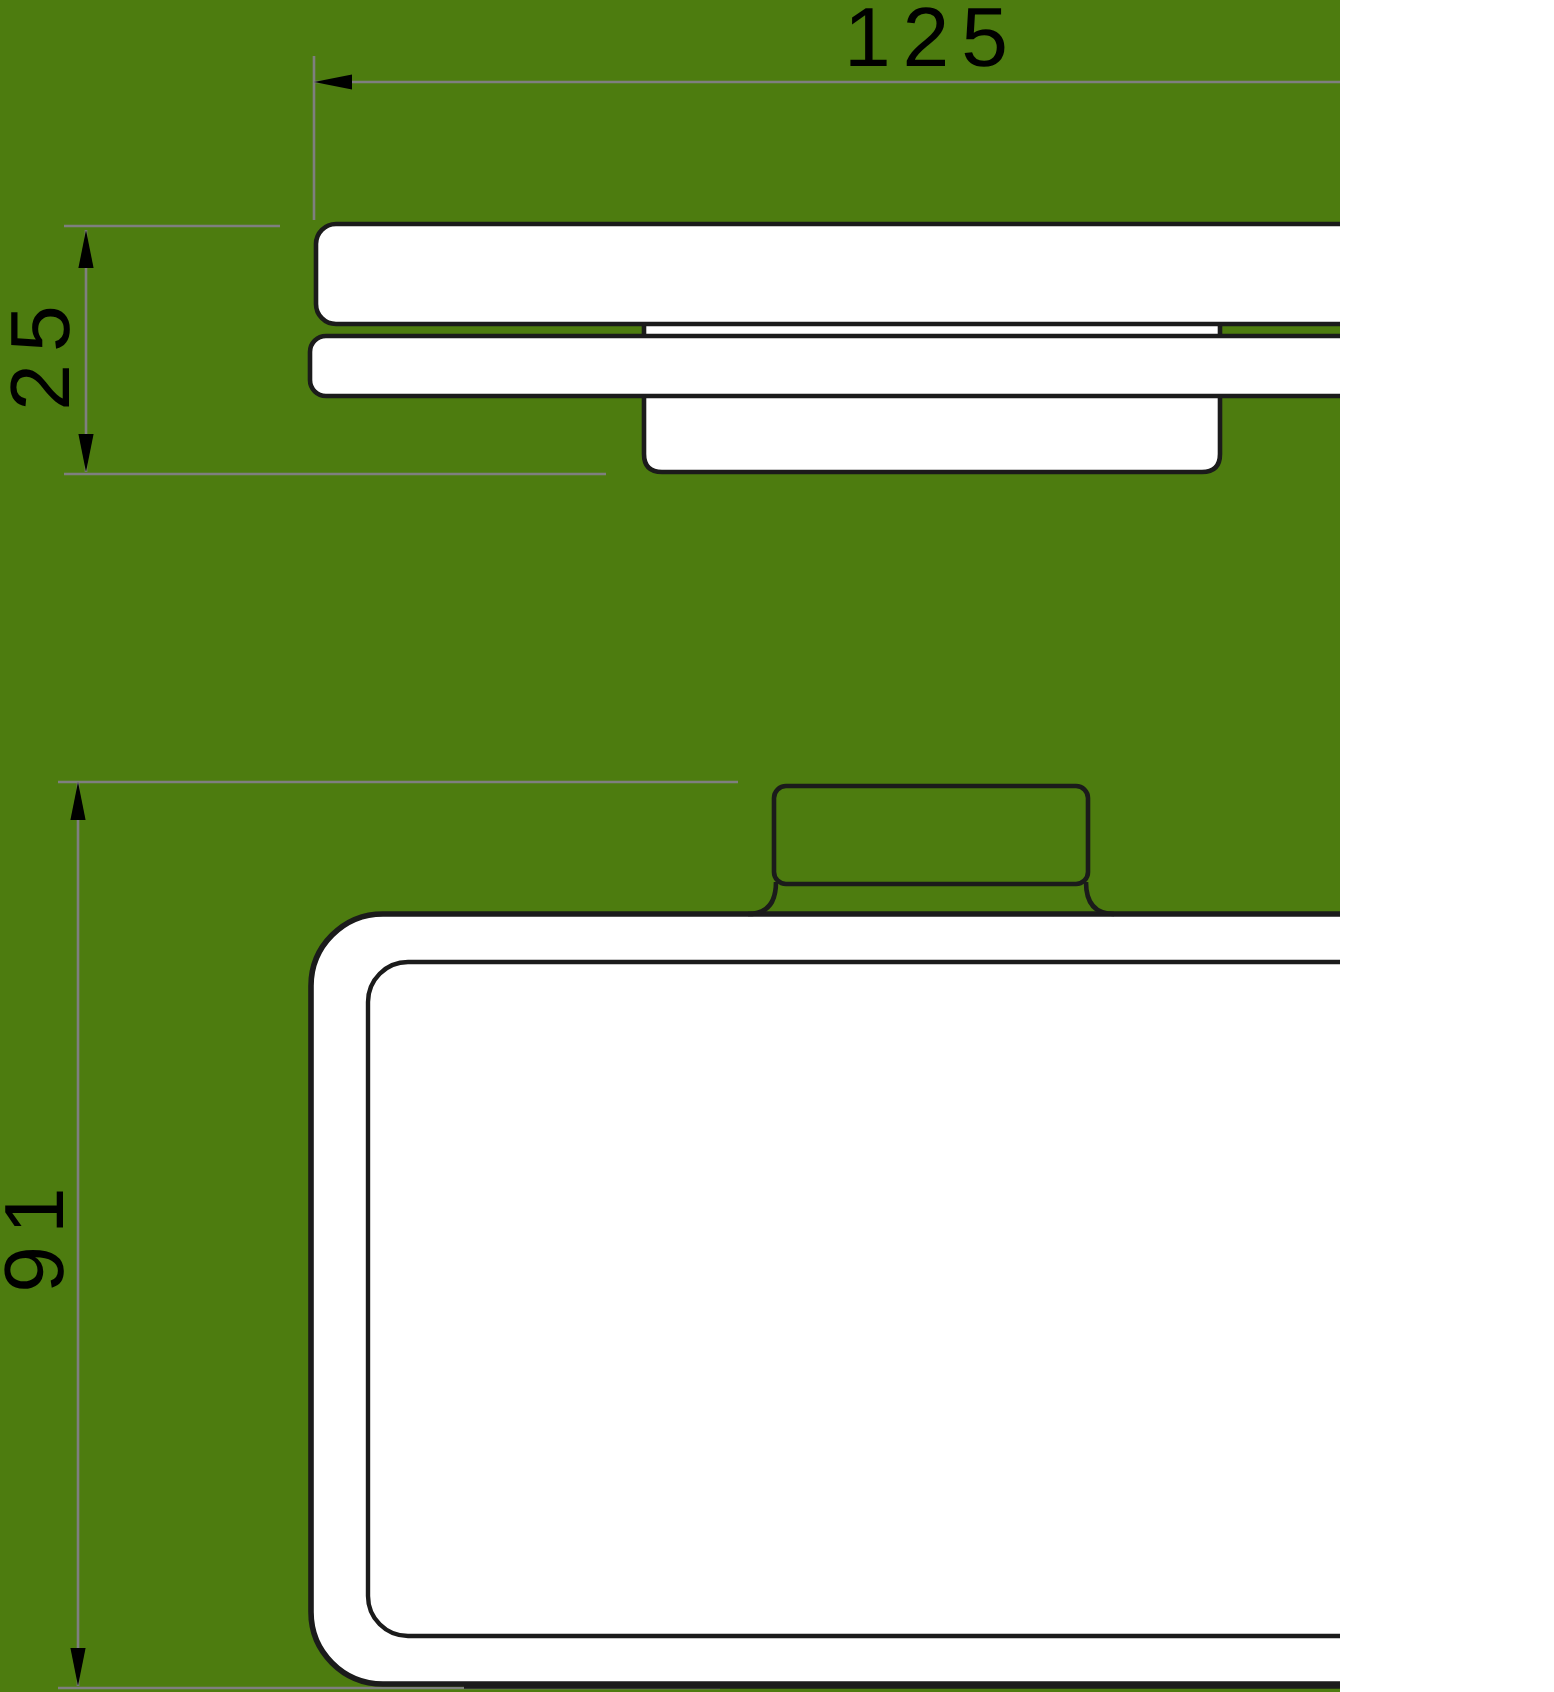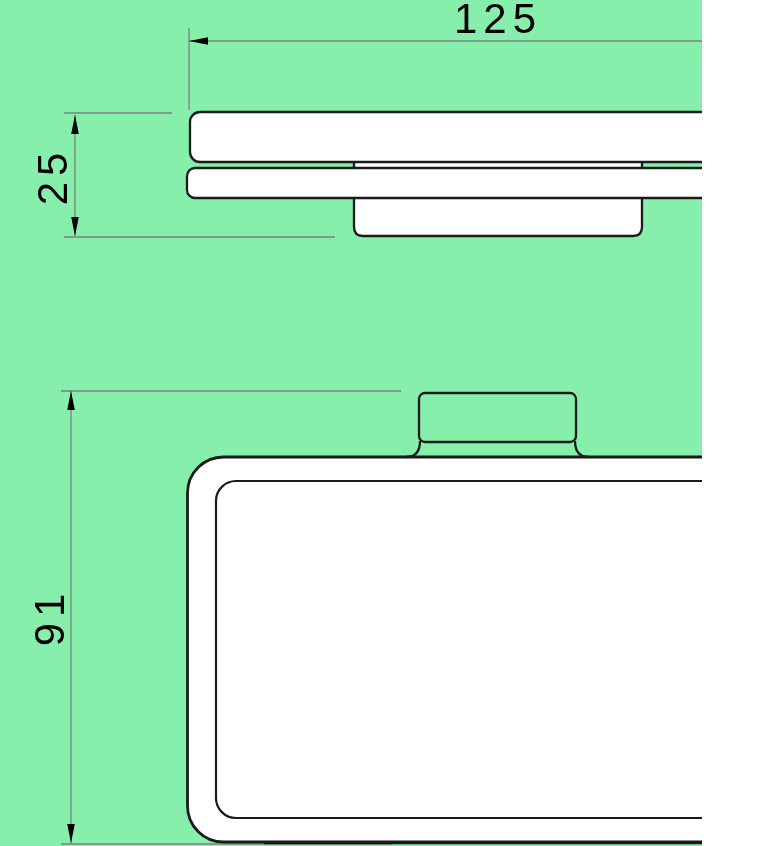--- a/index.html
+++ b/index.html
@@ -3,24 +3,23 @@
 <meta charset="utf-8">
 <style>
   html, body {
     margin: 0;
     padding: 0;
     background: #ffffff;
   }
   .drawing-page {
     width: 670px;
     height: 846px;
-    background: #86efac;
+    background: #4d7c0f;
     position: relative;
     overflow: hidden;
-    padding-left: 32px;
   }
   svg { display: block; }
   svg text {
     font-family: "Liberation Sans", sans-serif;
     font-size: 42px;
     letter-spacing: 6px;
   }
 </style>
 </head>
 <body>

